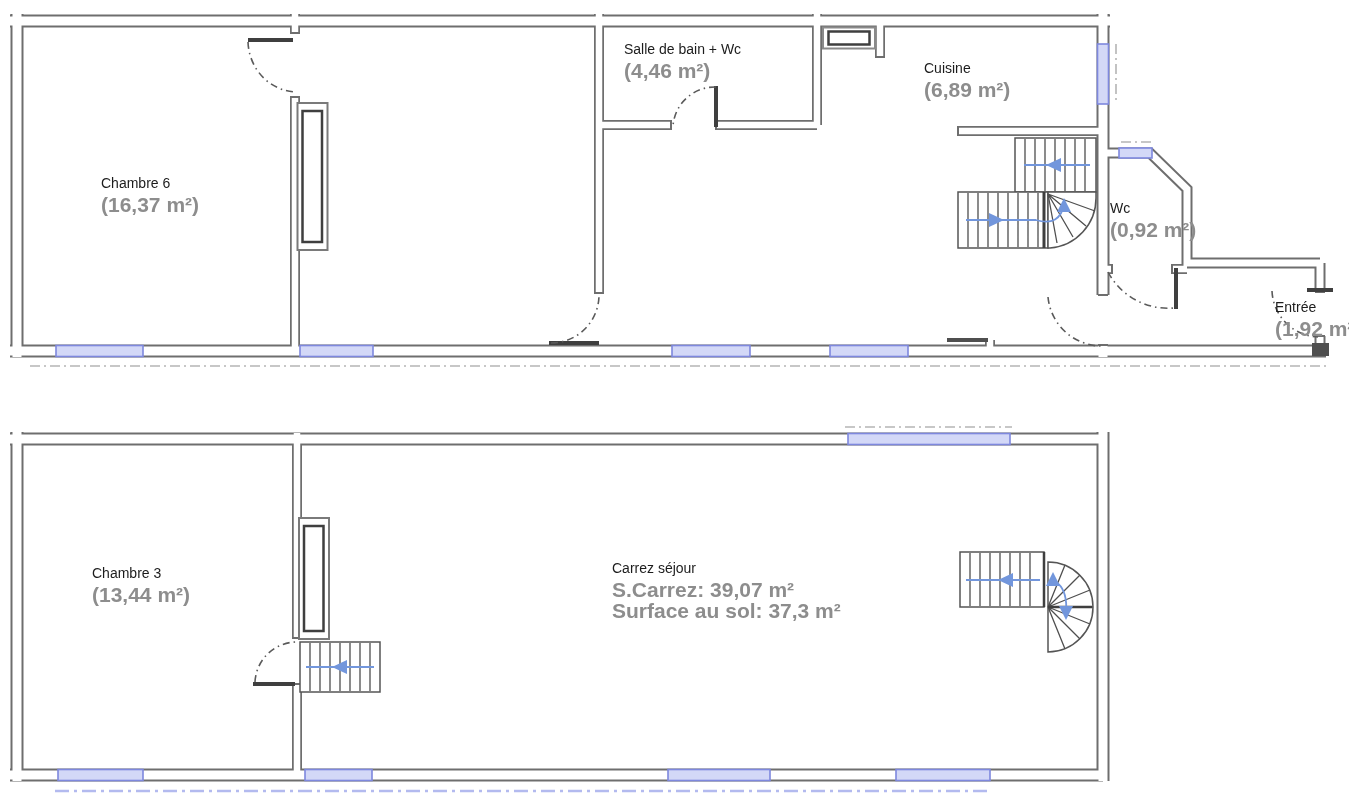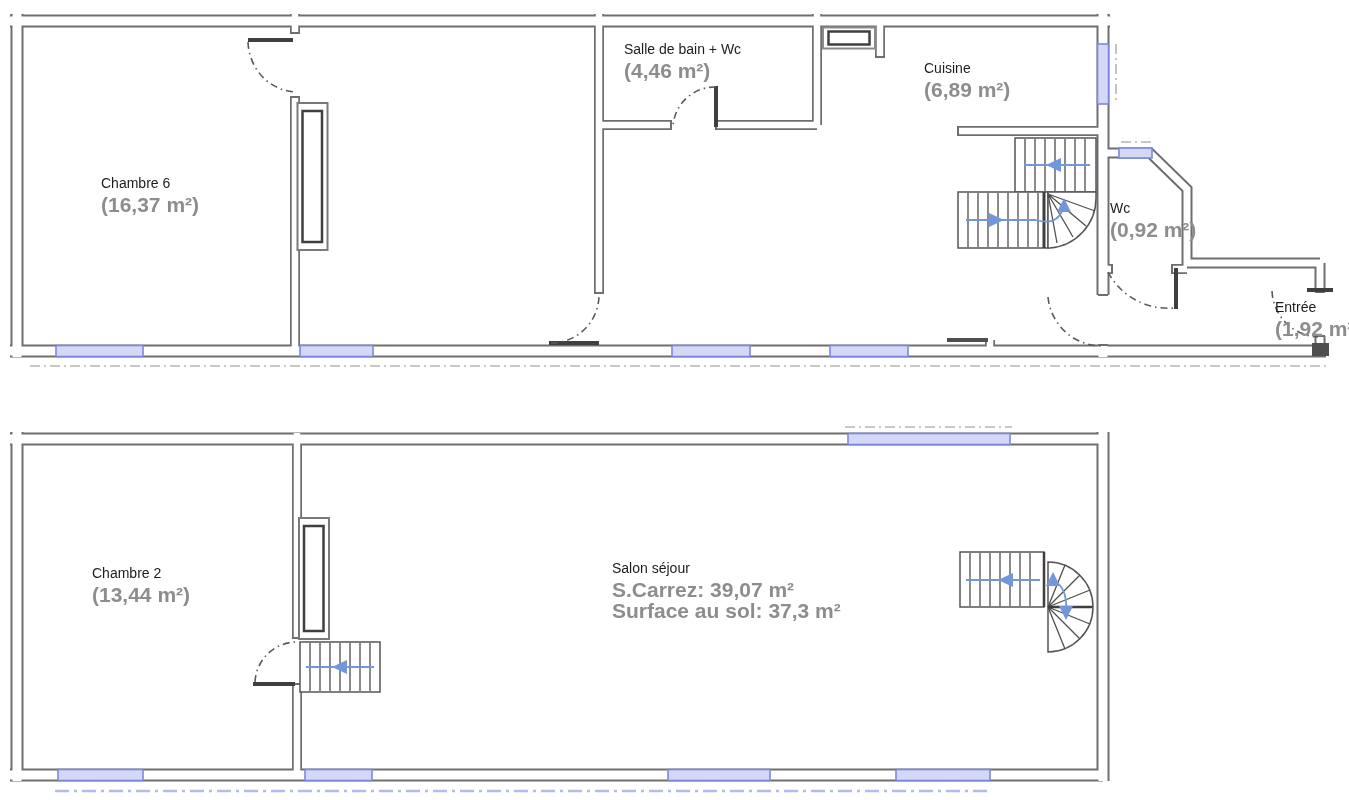--- a/index.html
+++ b/index.html
@@ -142,23 +142,23 @@
     <span class="rname">Wc</span>
     <span class="rarea">(0,92 m²)</span>
   </div>
 
   <div class="room-label" style="left:1275px;top:296px">
     <span class="rname">Entrée</span>
     <span class="rarea">(1,92 m²)</span>
   </div>
 
   <div class="room-label" style="left:92px;top:562px">
-    <span class="rname">Chambre 2</span>
+    <span class="rname">Chambre 3</span>
     <span class="rarea">(13,44 m²)</span>
   </div>
 
   <div class="room-label" style="left:612px;top:557px">
-    <span class="rname">Salon séjour</span>
+    <span class="rname">Carrez séjour</span>
     <span class="rarea">S.Carrez: 39,07 m²</span>
     <span class="rarea">Surface au sol: 37,3 m²</span>
   </div>
 
 </div>
 
 </body></html>

